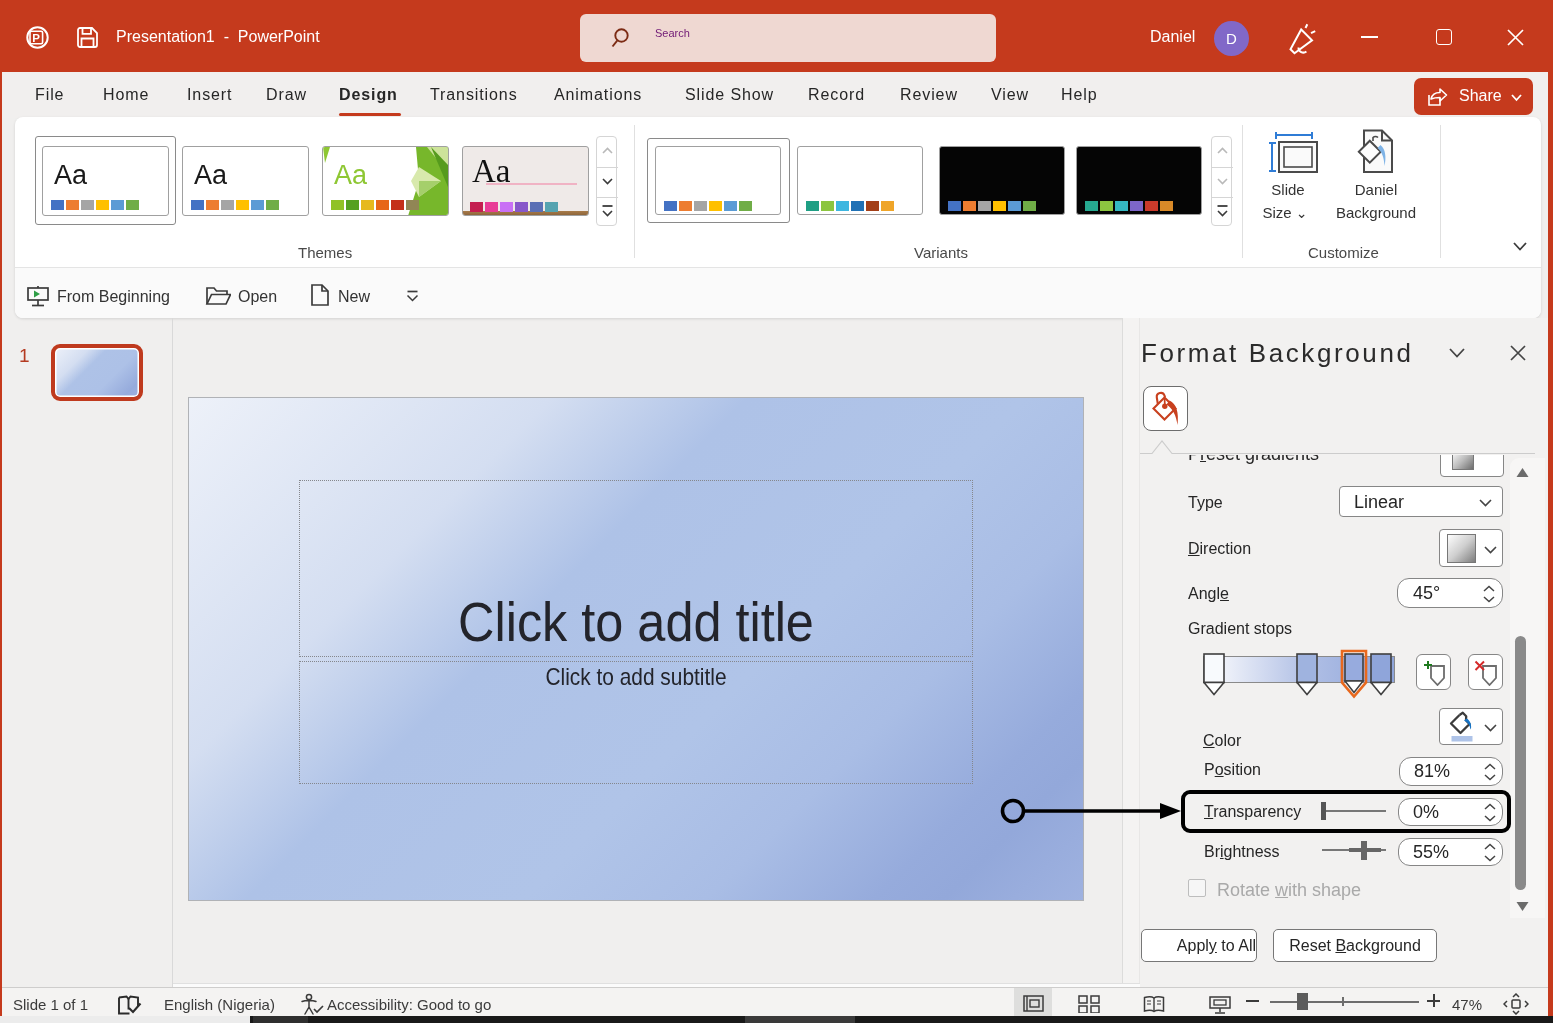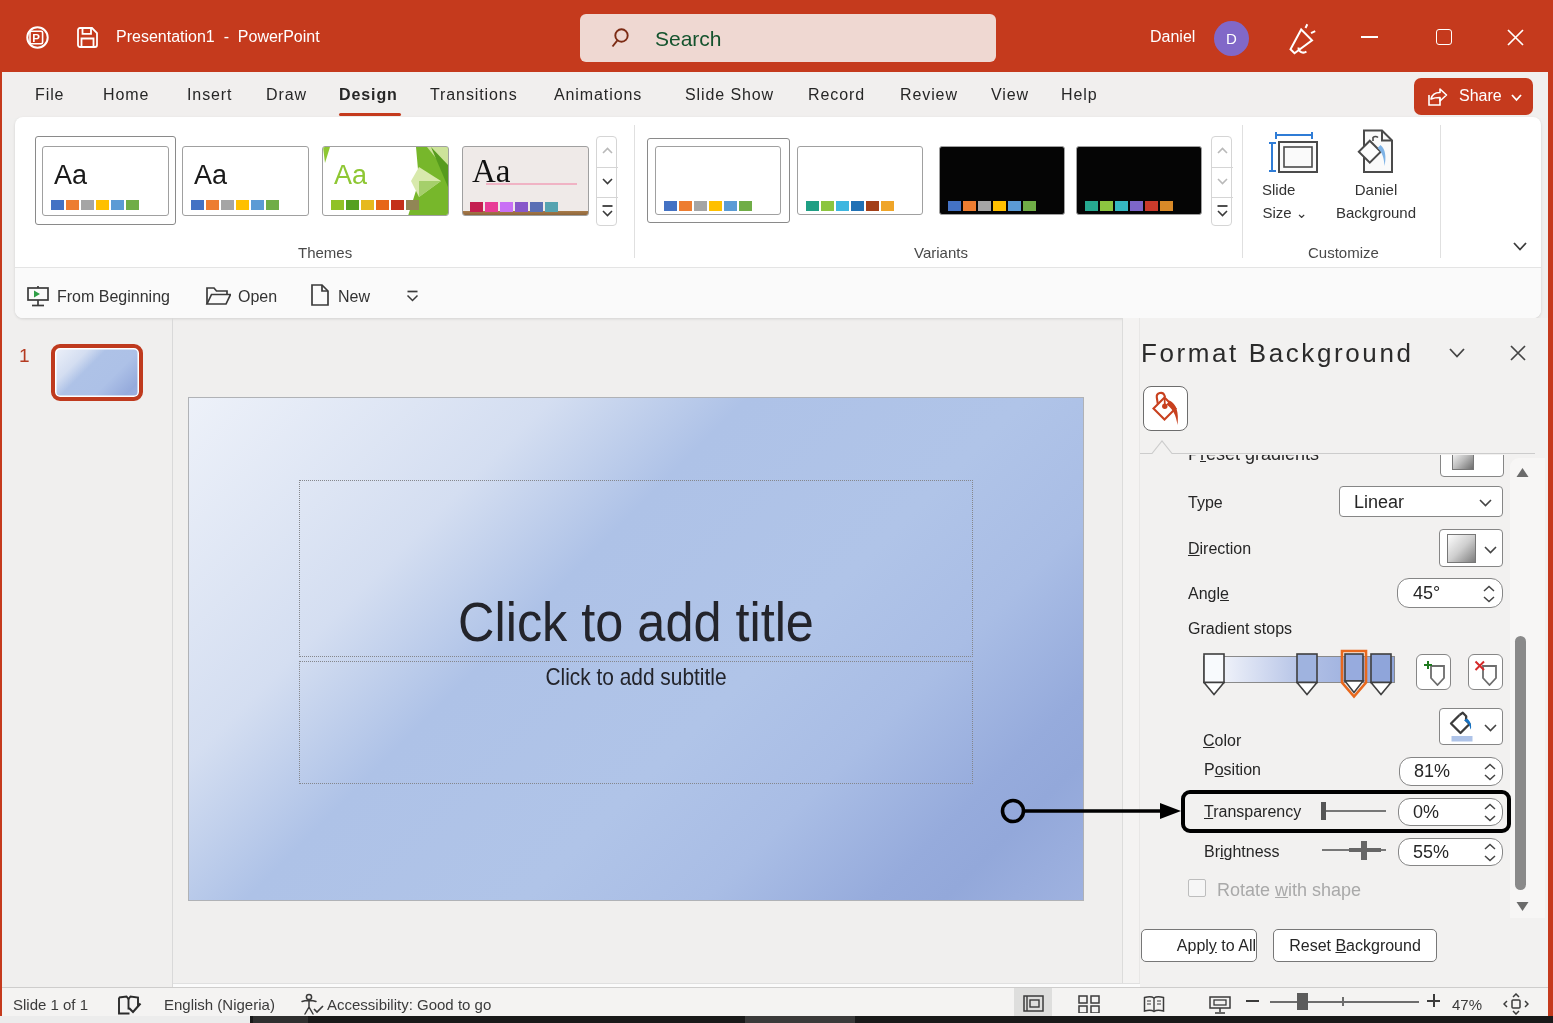--- a/index.html
+++ b/index.html
@@ -3,21 +3,21 @@
 <meta charset="utf-8">
 <style>
   * { margin:0; padding:0; box-sizing:border-box; }
   html,body { width:1553px; height:1023px; overflow:hidden; }
   body { font-family:"Liberation Sans", sans-serif; position:relative; background:#f0efee; }
   .abs { position:absolute; }
   
   #titlebar { left:0; top:0; width:1553px; height:72px; background:#c53a1d; }
   #titletext { left:116px; top:28px; color:#fff; font-size:16px; }
   #searchbox { left:580px; top:14px; width:416px; height:48px; background:#efd8d2; border-radius:6px; }
-  #searchtxt { left:655px; top:27px; color:#14532d; font-size:21px;text-align:right; }
+  #searchtxt { left:655px; top:27px; color:#701a75; font-size:11px;text-align:right; }
   #daniel { left:1150px; top:28px; color:#fff; font-size:16px; }
   #avatar { left:1214px; top:21px; width:35px; height:35px; border-radius:50%; background:#8168c8; color:#fff; font-size:15px; text-align:center; line-height:35px; }
   
   #menurow { left:0; top:72px; width:1553px; height:46px; background:#f1efee; }
   .mi { position:absolute; top:86px; font-size:16px; letter-spacing:0.9px; color:#262626; }
   #designul { left:339px; top:113px; width:62px; height:3px; background:#c53a1d; border-radius:2px; }
   #sharebtn { left:1414px; top:78px; width:119px; height:37px; background:#c53a1d; border-radius:7px; color:#fff; }
   
   #ribbon { left:15px; top:117px; width:1526px; height:201px; background:#fff; border-radius:8px; box-shadow:0 1px 3px rgba(0,0,0,0.12); }
   #ribbonstrip { left:0; top:150px; width:1526px; height:51px; background:#fafafa; border-top:1px solid #e4e4e4; border-radius:0 0 8px 8px; }
@@ -243,21 +243,21 @@
   <svg class="abs" style="left:1253px;top:14px" width="52" height="42" viewBox="0 0 52 42">
     <line x1="8" y1="4" x2="44" y2="4" stroke="#2f7cd6" stroke-width="2"></line>
     <line x1="8" y1="1" x2="8" y2="8" stroke="#2f7cd6" stroke-width="2"></line>
     <line x1="44" y1="1" x2="44" y2="8" stroke="#2f7cd6" stroke-width="2"></line>
     <line x1="4" y1="12" x2="4" y2="40" stroke="#2f7cd6" stroke-width="2"></line>
     <line x1="1" y1="12" x2="8" y2="12" stroke="#2f7cd6" stroke-width="2"></line>
     <line x1="1" y1="40" x2="8" y2="40" stroke="#2f7cd6" stroke-width="2"></line>
     <rect x="11" y="11" width="38" height="30" fill="#fafafa" stroke="#4a4a4a" stroke-width="2"></rect>
     <rect x="16" y="16" width="28" height="20" fill="none" stroke="#4a4a4a" stroke-width="1.6"></rect>
   </svg>
-  <div class="abs" style="left:1247px;top:64px;width:52px;text-align:left;font-size:15px;color:#333">Slide</div>
+  <div class="abs" style="left:1247px;top:64px;width:52px;text-align:center;font-size:15px;color:#333">Slide</div>
   <div class="abs" style="left:1240px;top:87px;width:60px;text-align:center;font-size:15px;color:#333">Size <span style="font-size:14px">⌄</span></div>
   <svg class="abs" style="left:1340px;top:12px" width="42" height="45" viewBox="0 0 42 45">
     <path d="M9 1.5 H27 L37 11.5 V43 H9 Z" fill="#fafafa" stroke="#4a4a4a" stroke-width="2"></path>
     <path d="M27 1.5 V11.5 H37" fill="none" stroke="#4a4a4a" stroke-width="2"></path>
     <rect x="7" y="15" width="15.5" height="15.5" fill="#fdfdfd" stroke="#4a4a4a" stroke-width="2" transform="rotate(-45 14.7 22.7)"></rect>
     <path d="M18 12 V8.5 a3.5 3.5 0 0 1 5 0" fill="none" stroke="#4a4a4a" stroke-width="1.6"></path>
     <path d="M25.5 16 C30.5 20 31.5 28 29.5 37 C29 28 27 23 22.5 19 Z" fill="#7eb3e6"></path>
   </svg>
   <div class="abs" style="left:1325px;top:64px;width:72px;text-align:center;font-size:15px;color:#333">Daniel</div>
   <div class="abs" style="left:1315px;top:87px;width:92px;text-align:center;font-size:15px;color:#333">Background</div>

